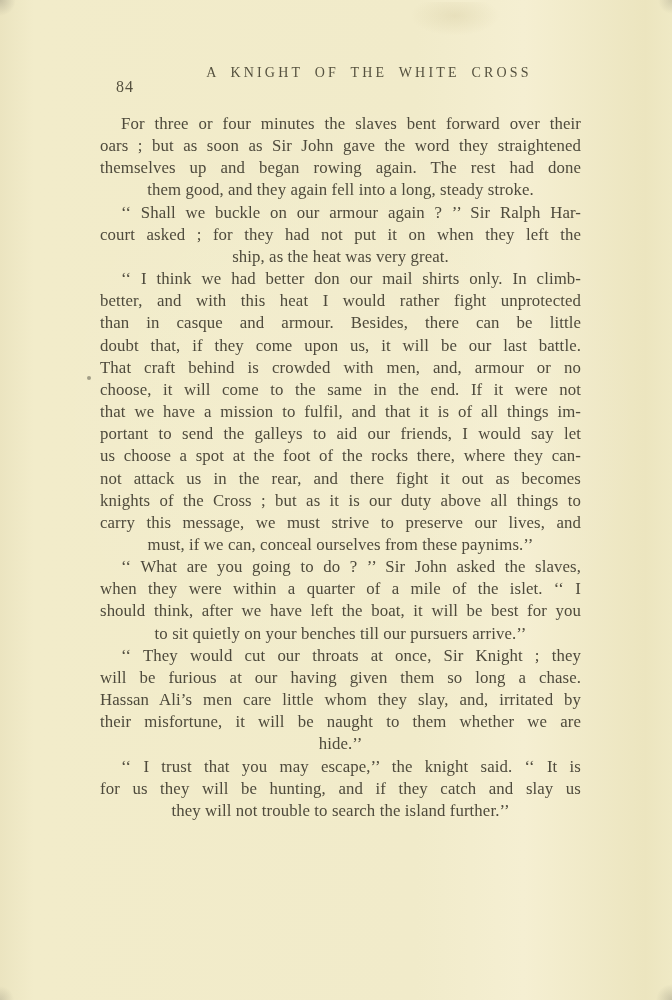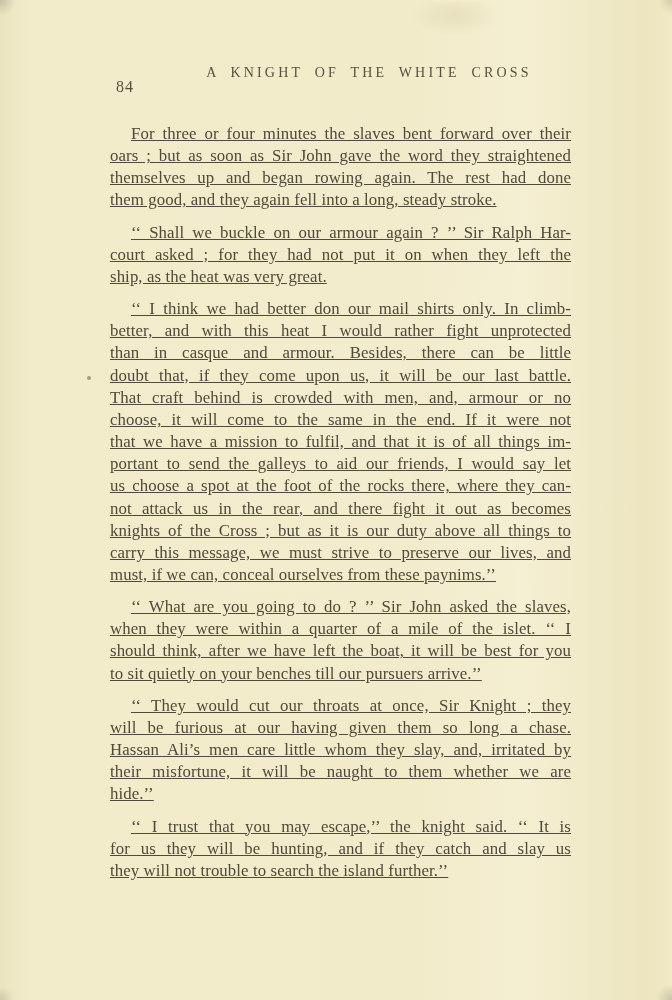--- a/index.html
+++ b/index.html
@@ -62,23 +62,23 @@
     color: #55513f;
   }
   .page-body {
     position: absolute;
     left: 100px; top: 113px;
     width: 481px;
     font-size: 16.8px;
     line-height: 22.15px;
     letter-spacing: 0.1px;
   }
-  .paragraph { margin: 10px; text-decoration: underline; }
+  .paragraph { margin: 0; }
   .line {
-    text-align: left;
+    text-align: center;
     white-space: normal;
     box-sizing: border-box;
   }
   .line.just { text-align: justify; text-align-last: justify; }
   .line.first { padding-left: 21px; }
 </style>
 </head>
 <body>
 
 <div class="page">

